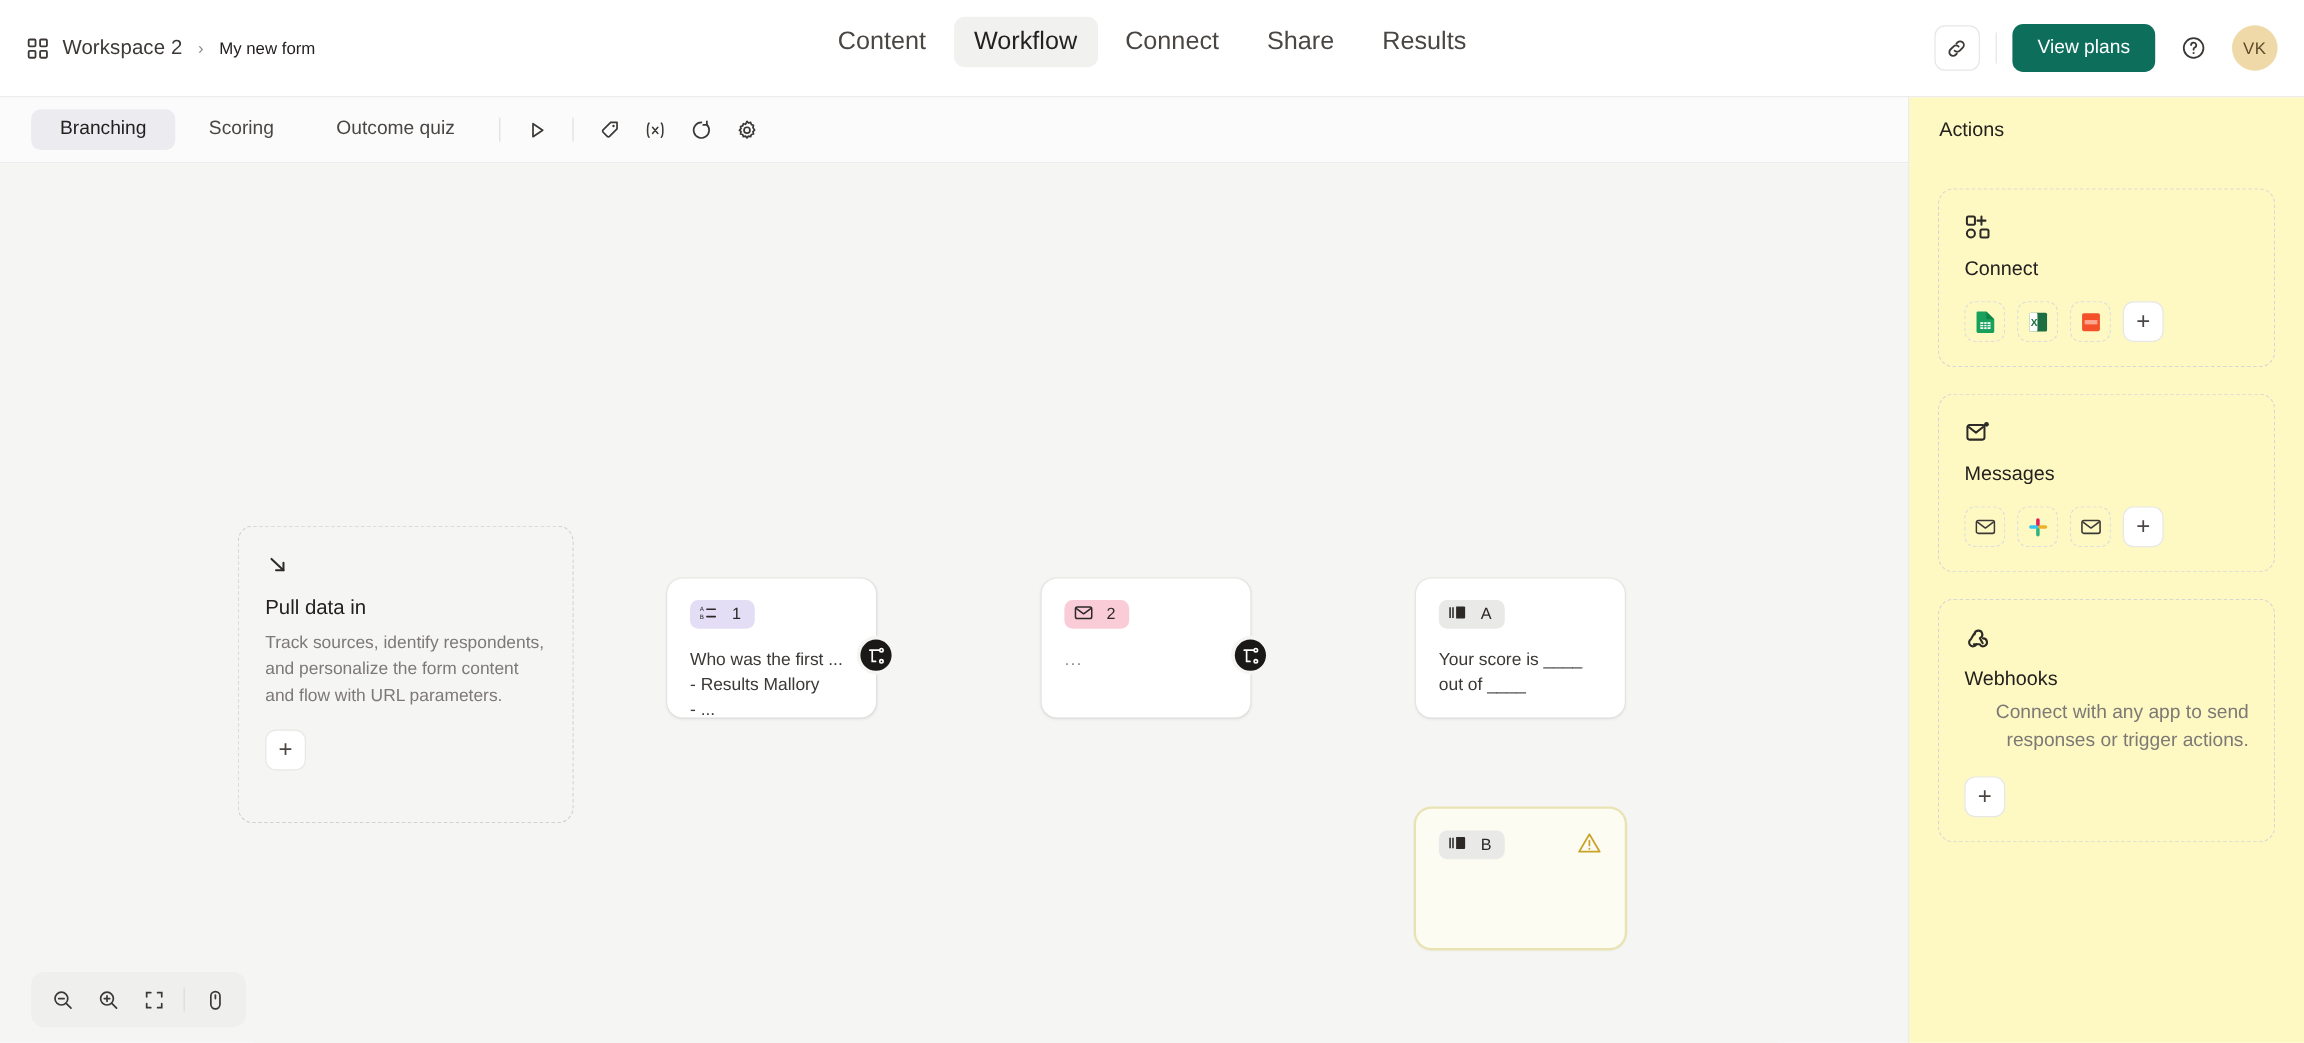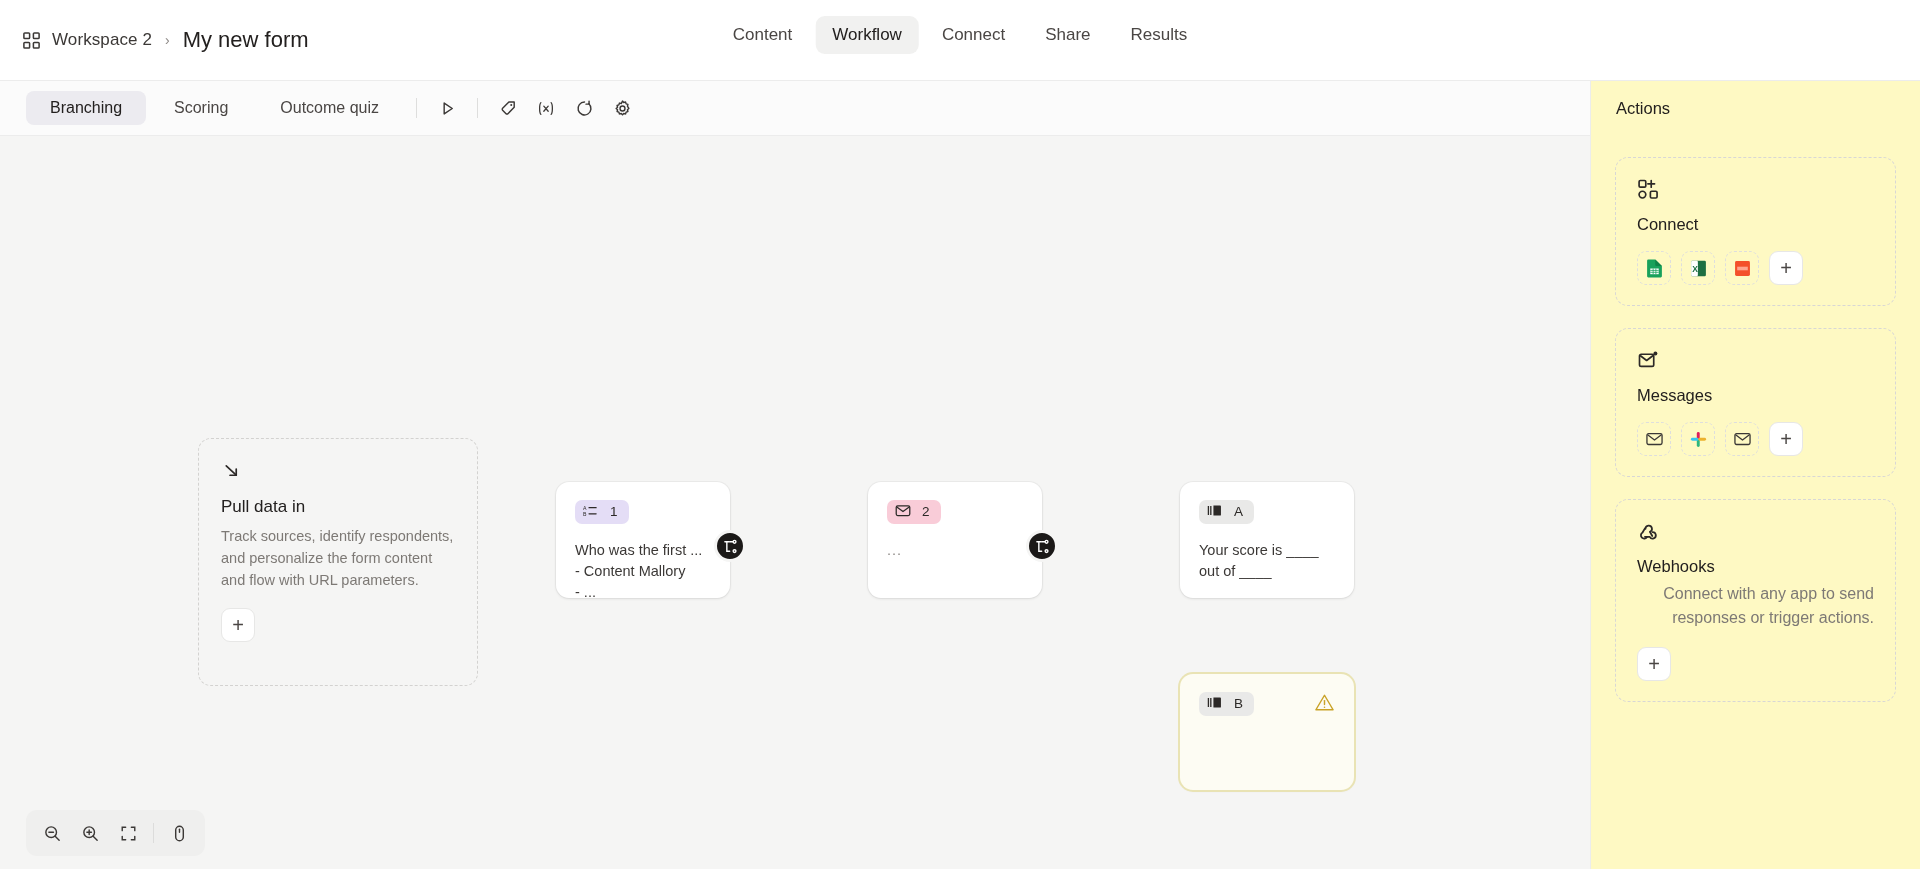--- a/index.html
+++ b/index.html
@@ -37,36 +37,36 @@
     font-size: 17px;
     color: #3b3836;
     letter-spacing: .1px;
     white-space: nowrap;
   }
   .crumb-sep {
     font-size: 14px;
     color: #8d8986;
     margin: 0 2px;
   }
-  .crumb-current { font-size: 22px; color: #23201f; white-space: nowrap; }
+  .crumb-current { font-size: 14px; color: #23201f; white-space: nowrap; }
 
   
   .tabs {
     position: absolute;
     left: 50%;
     top: 0;
     height: 70px;
     transform: translateX(-50%);
     display: flex;
     align-items: center;
     gap: 6px;
   }
   .tab {
     position: relative;
-    font-size: 17px;
+    font-size: 21px;
     color: #4a4644;
     padding: 9px 17px;
     border-radius: 9px;
     white-space: nowrap;
     cursor: pointer;
     background: transparent;
     border: none;
     font-family: inherit;
   }
   .tab.active {
@@ -335,20 +335,38 @@
   </div>
 
   <nav class="tabs">
     <button class="tab">Content</button>
     <button class="tab active">Workflow</button>
     <button class="tab">Connect</button>
     <button class="tab">Share</button>
     <button class="tab">Results</button>
   </nav>
 
+  <div class="top-right">
+    <div class="icon-btn">
+      <svg width="19" height="19" viewBox="0 0 20 20" fill="none" stroke="currentColor" stroke-width="1.6" stroke-linecap="round">
+        <path d="M8.2 11.8a3.2 3.2 0 0 0 4.6 0l2.6-2.6a3.25 3.25 0 0 0-4.6-4.6l-1 1"></path>
+        <path d="M11.8 8.2a3.2 3.2 0 0 0-4.6 0l-2.6 2.6a3.25 3.25 0 0 0 4.6 4.6l1-1"></path>
+      </svg>
+    </div>
+    <div class="vsep"></div>
+    <button class="btn-plans">View plans</button>
+    <div class="icon-btn plain">
+      <svg width="22" height="22" viewBox="0 0 22 22" fill="none" stroke="currentColor" stroke-width="1.5">
+        <circle cx="11" cy="11" r="8.2"></circle>
+        <path d="M8.9 8.6a2.15 2.15 0 1 1 2.9 2.02c-.55.22-.8.72-.8 1.3v.5" stroke-linecap="round"></path>
+        <circle cx="11" cy="15.2" r=".85" fill="currentColor" stroke="none"></circle>
+      </svg>
+    </div>
+    <div class="avatar">VK</div>
+  </div>
 </div>
 
 <div class="body-wrap">
 
   <div class="left-col">
 
     <div class="toolbar">
       <button class="tl-chip active">Branching</button>
       <button class="tl-chip">Scoring</button>
       <button class="tl-chip">Outcome quiz</button>
@@ -424,21 +442,21 @@
               <svg width="16" height="13" viewBox="0 0 17 14" fill="none" stroke="currentColor" stroke-width="1.4" stroke-linecap="round">
                 <text x="0" y="6" font-size="5.6" fill="currentColor" stroke="none" font-family="Liberation Sans, sans-serif">A</text>
                 <text x="0" y="13" font-size="5.6" fill="currentColor" stroke="none" font-family="Liberation Sans, sans-serif">B</text>
                 <path d="M6.4 4H14M6.4 10.6H14"></path>
               </svg>
             </span>
             <span class="bnum">1</span>
           </span>
         </div>
         <div class="node-body">Who was the first ...
-- Content Mallory
+- Results Mallory
 - ...</div>
       </div>
 
       <div class="node" style="left:868px; top:346px; width:174px; height:116px;">
         <div class="node-head">
           <span class="badge pink">
             <span>
               <svg width="16" height="13" viewBox="0 0 17 14" fill="none" stroke="currentColor" stroke-width="1.35" stroke-linejoin="round">
                 <rect x="1.2" y="2" width="14.6" height="10.4" rx="1.6"></rect>
                 <path d="M1.8 3.2 8.5 8.1l6.7-4.9"></path>

